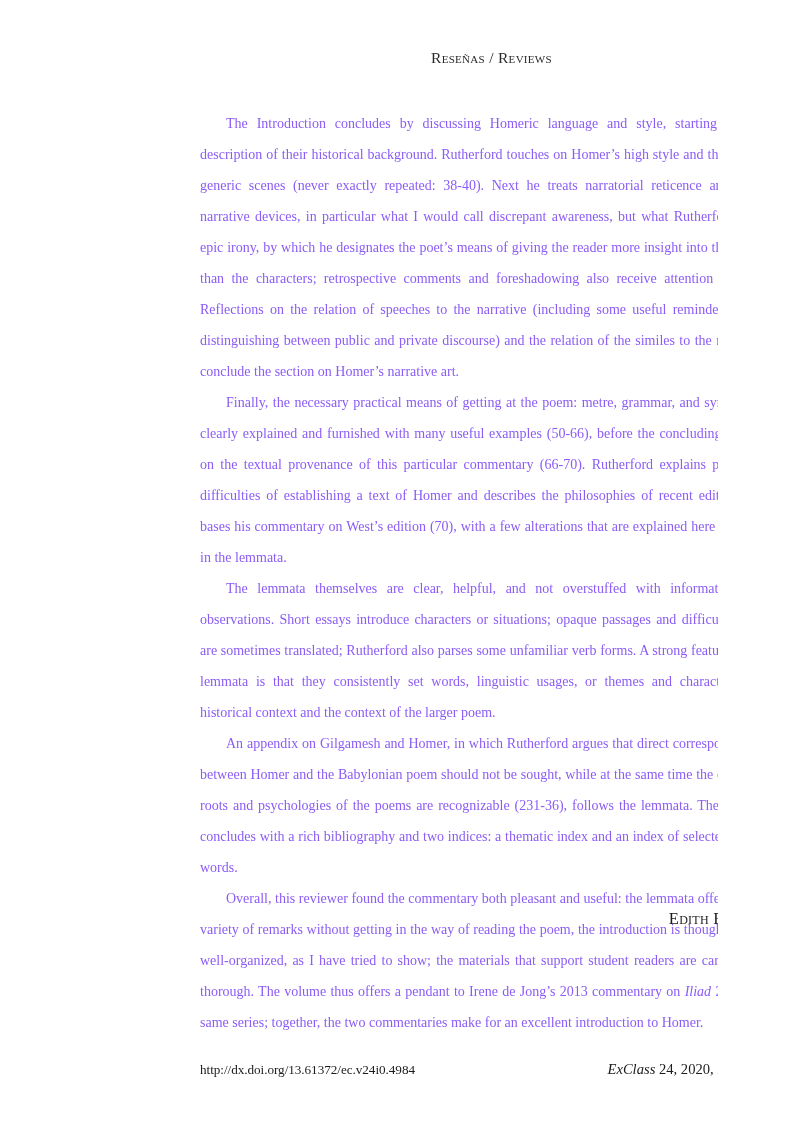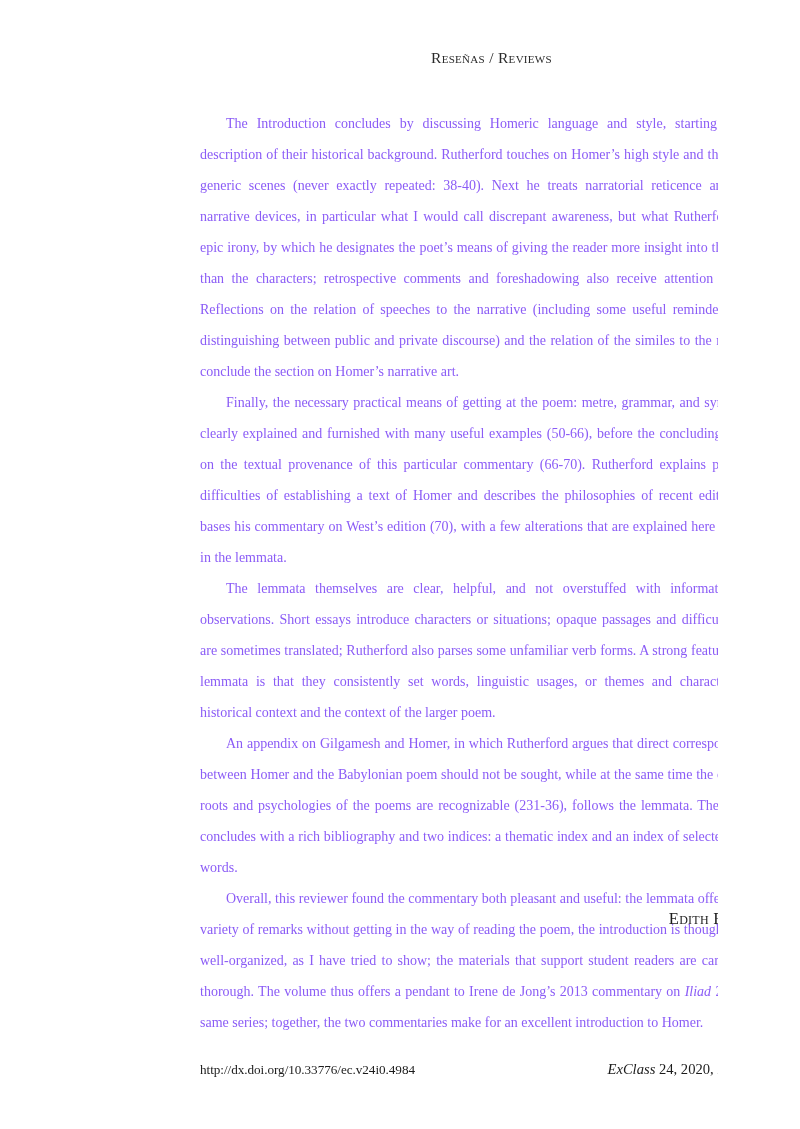--- a/index.html
+++ b/index.html
@@ -143,17 +143,17 @@
 
     <p><span>Overall, this reviewer found the commentary both pleasant and useful: the lemmata offer a great variety of remarks without getting in the way of reading the poem, the introduction is thoughtful and well-organized, as I have tried to show; the materials that support student readers are careful and thorough. The volume thus offers a pendant to Irene de Jong’s 2013 commentary on </span><i>Iliad</i><span> 22 in the same series; together, the two commentaries make for an excellent introduction to Homer.</span></p>
 
   </div>
 
   <div class="signature">
     <div class="sig-name">Edith Foster</div>
   </div>
 
   <div class="footer">
-    <div class="footer-doi">http://dx.doi.org/10.33776/ec.v24i0.4984</div>
+    <div class="footer-doi">http://dx.doi.org/13.61372/ec.v24i0.4984</div>
     <div class="footer-cite"><span class="journal">ExClass</span><span> 24, 2020, 249-294</span></div>
   </div>
 
 </div>
 
 </body></html>

